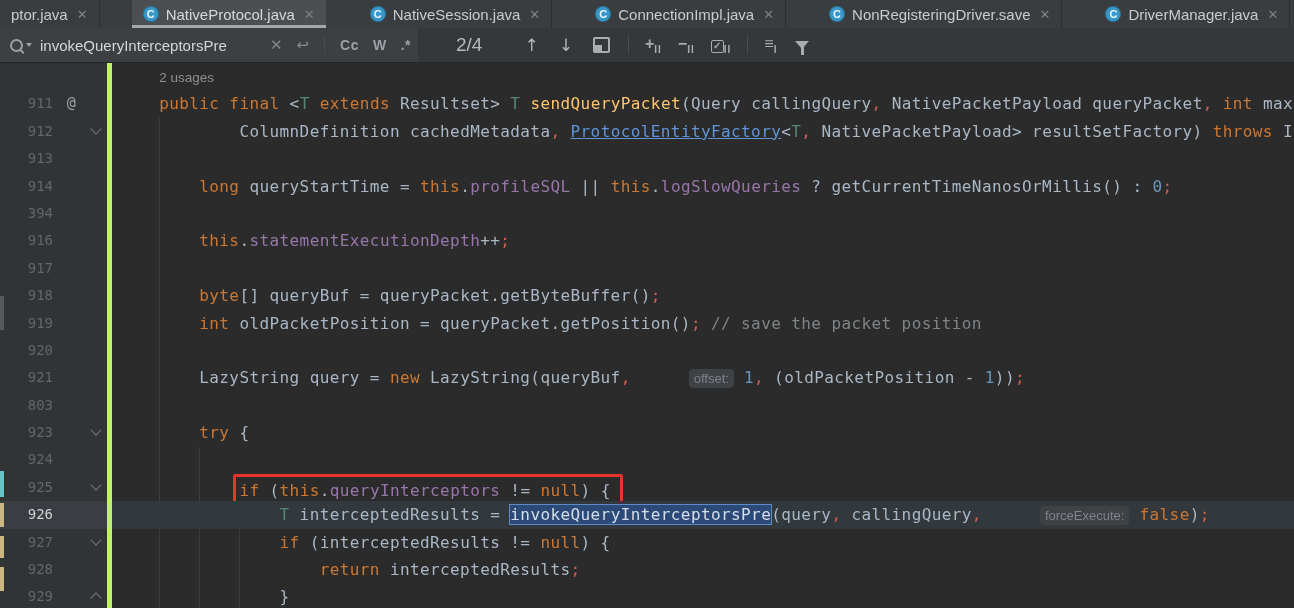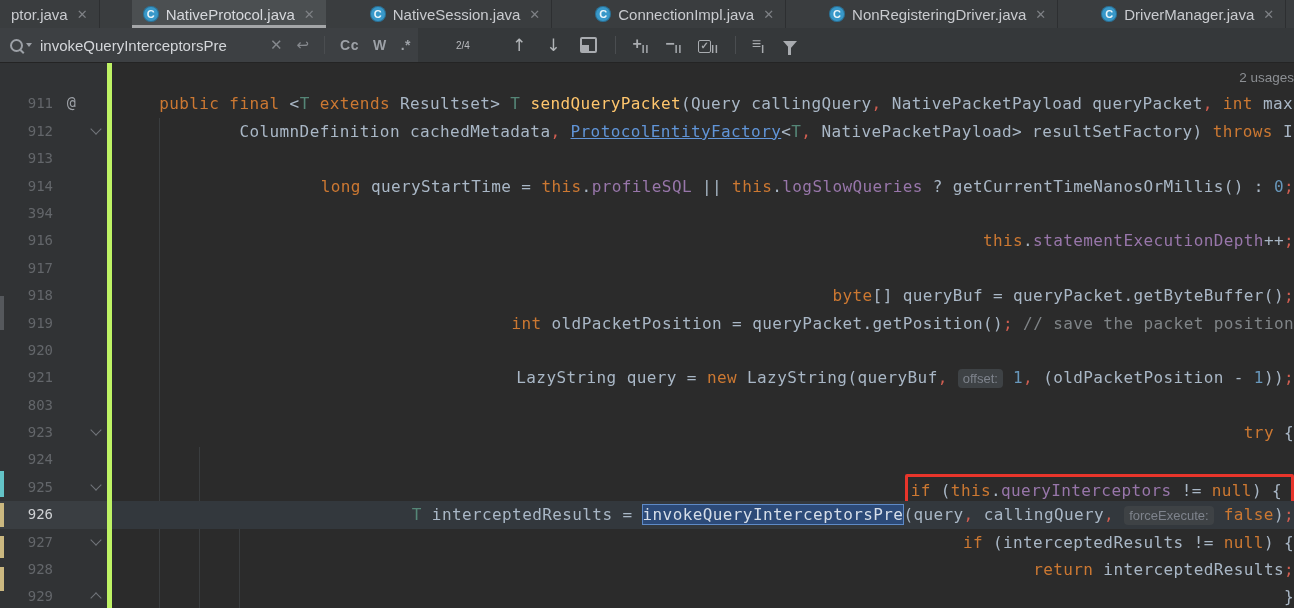--- a/index.html
+++ b/index.html
@@ -24,21 +24,21 @@
   .magwrap{display:flex;align-items:center;margin:0 8px 0 10px;}
   .mag{position:relative;width:9px;height:9px;border:2px solid #9CA0A6;border-radius:50%;display:inline-block;}
   .mag::after{content:"";position:absolute;width:2px;height:5px;background:#9CA0A6;
               transform:rotate(-45deg);left:9px;top:8px;}
   .caret-down{width:0;height:0;border-left:3px solid transparent;border-right:3px solid transparent;
               border-top:4px solid #9CA0A6;margin-left:3px;}
   .squery{color:#D4D6DA;font-size:15px;flex:1;white-space:nowrap;overflow:hidden;}
   .sbtn{color:#85888D;font-size:15px;margin:0 7px;cursor:default;}
   .vdiv{width:1px;height:18px;background:#4A4D50;margin:0 8px;flex:none;}
   .toggle{color:#9DA1A7;font-size:14px;font-weight:600;margin:0 7px;letter-spacing:.5px;}
-  .mcount{color:#B8BABE;font-size:10px;margin-left:38px;}
+  .mcount{color:#B8BABE;font-size:19px;margin-left:38px;}
   .navarrow{color:#B2B5B8;font-size:17px;margin:0 10px;font-family:"DejaVu Sans",sans-serif;}
   .selsq{position:relative;width:13px;height:12px;border:2px solid #A9ACB0;border-radius:2px;margin:0 10px;}
   .selsq::after{content:"";position:absolute;left:0;bottom:0;width:7px;height:6px;background:#A9ACB0;}
   .subicon{color:#A9ACB0;font-size:16px;font-weight:600;margin:0 8px;white-space:nowrap;}
   .subicon sub{font-size:10px;letter-spacing:1px;}
   .chkico{position:relative;display:inline-block;width:11px;height:11px;border:1.5px solid #A9ACB0;
           border-radius:2px;color:#A9ACB0;font-size:10px;line-height:10px;text-align:center;}
   .funnel{position:relative;width:0;height:0;border-left:7px solid transparent;border-right:7px solid transparent;
           border-top:8px solid #A9ACB0;margin:0 10px;}
   .funnel::after{content:"";position:absolute;left:-1.5px;top:-2px;width:3px;height:8px;background:#A9ACB0;}
@@ -51,27 +51,27 @@
   .gutter{display:flex;width:112px;flex:none;background:#313335;border-right:5px solid #bef264;box-sizing:border-box;}
   .row.current .gutter{background:#3A3E42;}
   .ln{width:54px;text-align:right;color:#63666A;font:14px/27.4px "DejaVu Sans Mono",monospace;}
   .row.current .ln{color:#CFD1D4;}
   .gicon{width:37px;text-align:center;color:#9CA0A6;font:15px/27.4px "DejaVu Sans Mono",monospace;}
   .fold{position:relative;width:18px;}
   .chev{position:absolute;left:3px;width:7px;height:7px;border-right:1.7px solid #71757A;border-bottom:1.7px solid #71757A;}
   .chev.down{top:7px;transform:rotate(45deg);}
   .chev.up{top:11px;transform:rotate(-135deg);}
   .code{flex:1;white-space:pre;overflow:hidden;padding-left:7px;
-        font-family:"DejaVu Sans Mono",monospace;font-size:16px;letter-spacing:.4px;color:#A9B7C6;text-align:right;}
+        font-family:"DejaVu Sans Mono",monospace;font-size:16px;letter-spacing:.4px;color:#A9B7C6;}
   .tk-d{color:#A9B7C6;} .tk-k{color:#CC7832;} .tk-f{color:#9876AA;} .tk-m{color:#FFC66D;}
   .tk-t{color:#558677;} .tk-p{color:#D05E51;} .tk-n{color:#6897BB;} .tk-c{color:#7F8487;}
   .tk-l{color:#6195D8;text-decoration:underline;}
   .tk-u{font:13.5px/27.4px "Liberation Sans",sans-serif;letter-spacing:0;color:#8C8F93;}
   .inlay{display:inline-block;background:#3E4245;color:#7E838C;border-radius:4px;
-         font:13px "Liberation Sans",sans-serif;letter-spacing:0;padding:2px 5px;}
+         font:13px "Liberation Sans",sans-serif;letter-spacing:0;padding:2px 5px;margin-left:48px;}
   .sel{background:#2C4A78;box-shadow:0 0 0 1px #5E8AC7;color:#D6DEE9;}
   .redbox{display:inline-block;border:3px solid #E8352B;border-radius:2px;padding:0 9px 1px 3px;margin-left:-6px;}
   .emark{position:absolute;left:0;width:4px;z-index:6;}
 </style>
 </head>
 <body>
 
 <div class="app">
 
   <div class="tabbar" id="tabs">
@@ -89,21 +89,21 @@
         <span>NativeSession.java</span>
         <span class="tclose">✕</span>
       </div>
       <div class="tab">
         <span class="cicon">C</span>
         <span>ConnectionImpl.java</span>
         <span class="tclose">✕</span>
       </div>
       <div class="tab">
         <span class="cicon">C</span>
-        <span>NonRegisteringDriver.java</span>
+        <span>NonRegisteringDriver.save</span>
         <span class="tclose">✕</span>
       </div>
       <div class="tab">
         <span class="cicon">C</span>
         <span>DriverManager.java</span>
         <span class="tclose">✕</span>
       </div>
       <div class="tab">
         <span class="cicon">C</span>
         <span>ConnectionW</span>

